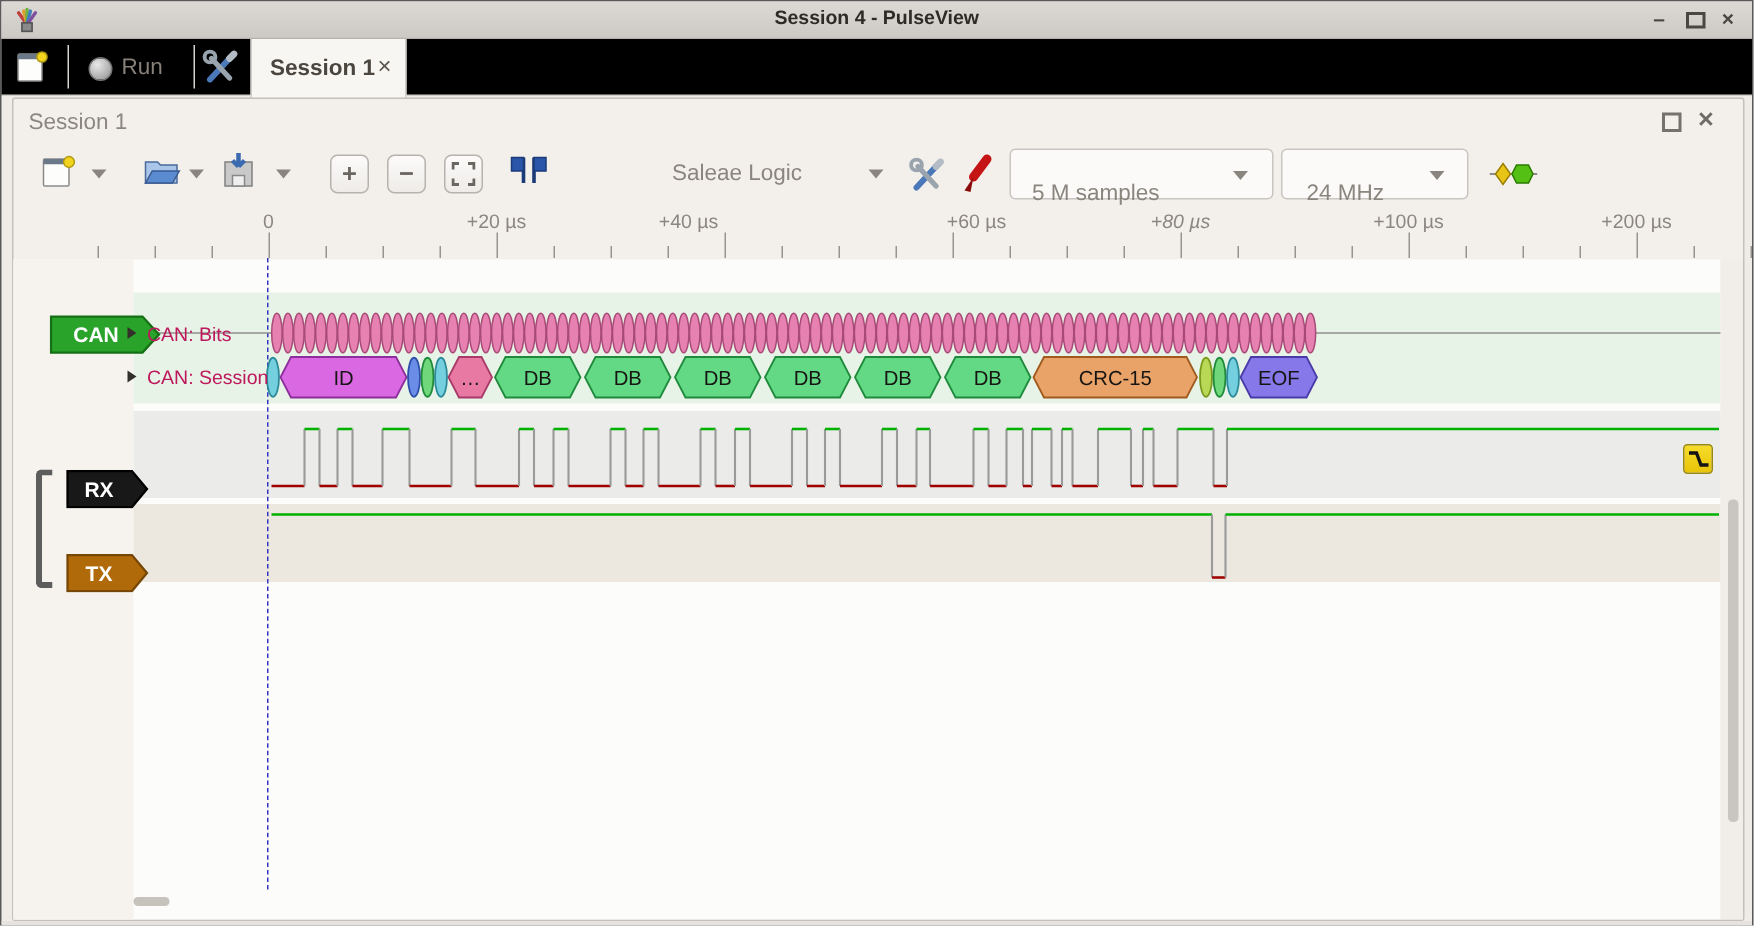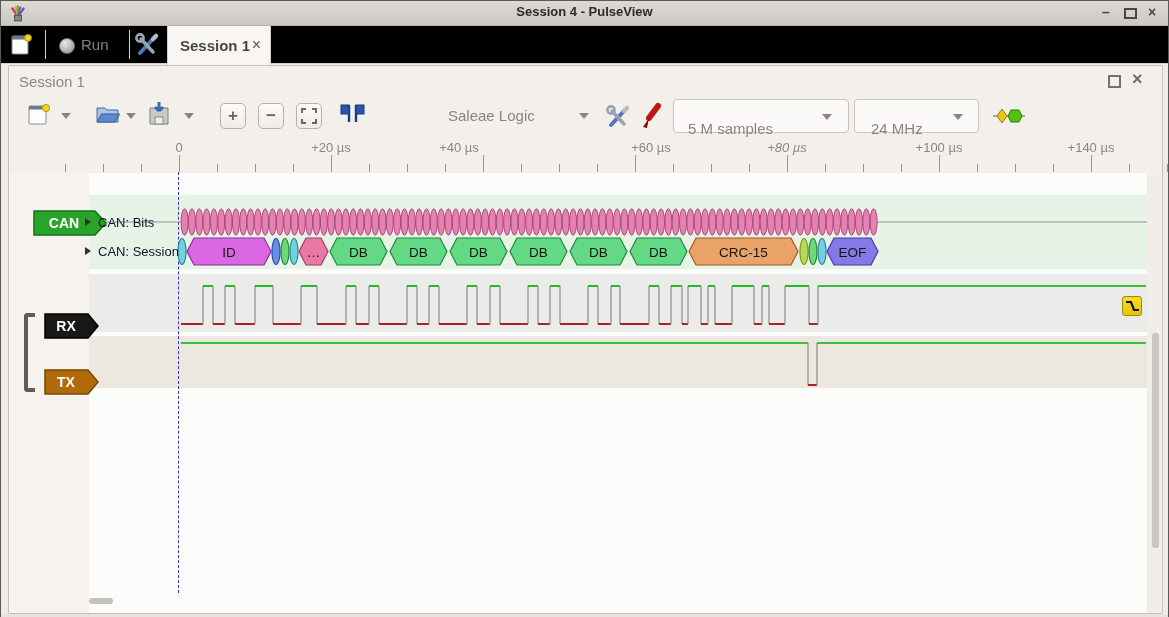--- a/index.html
+++ b/index.html
@@ -46,21 +46,21 @@
   .trace-main{position:absolute;left:8px;top:172px;width:1138px;height:440px;background:#fcfcfb;}
   .trace-sidebar{position:absolute;left:8px;top:172px;width:80px;height:440px;background:#f6f3ee;}
   .band{position:absolute;}
   .band-decode{left:88px;top:194px;width:1058px;height:74px;background:#e7f3e6;}
   .band-rx{left:88px;top:273px;width:1058px;height:58px;background:#ebebe9;}
   .band-tx{left:88px;top:335px;width:1058px;height:52px;background:#ece7df;}
   .right-gutter{position:absolute;left:1146px;top:172px;width:15px;height:440px;background:#f1eee9;}
   .cursor-line{position:absolute;left:177px;top:171px;width:0;height:421px;border-left:1px dashed #3535c4;}
   #trace-svg{position:absolute;left:0;top:0;width:1169px;height:617px;pointer-events:none;}
   .expander{position:absolute;width:0;height:0;border-top:4px solid transparent;border-bottom:4px solid transparent;border-left:6px solid #33302c;}
-  .row-label{position:absolute;font-size:13px;color:#0f172a;}
+  .row-label{position:absolute;font-size:13px;color:#be185d;}
   .tag-svg{position:absolute;}
   .bracket{position:absolute;left:23px;top:312px;width:11px;height:79px;border-left:4px solid #5d5d5d;border-top:4px solid #5d5d5d;border-bottom:4px solid #5d5d5d;border-radius:4px 0 0 4px;box-sizing:border-box;}
   .trigger-marker{position:absolute;left:1121px;top:295px;width:20px;height:20px;background:linear-gradient(#f6dc2a,#e8c408);border:1px solid #9a8a10;border-radius:3px;box-sizing:border-box;}
   .h-scroll-thumb{position:absolute;left:88px;top:597px;width:24px;height:6px;background:#c6c2bc;border-radius:3px;}
   .v-scroll-thumb{position:absolute;left:1151px;top:332px;width:7px;height:215px;background:#c9c5c0;border-radius:3px;}
   .status-strip{position:absolute;left:0;top:613px;width:100%;height:4px;background:#e6e3de;}
 </style>
 </head>
 <body>
 
@@ -205,21 +205,21 @@
     </svg>
   </div>
 
   <div id="ruler-labels">
       <span class="ruler-label" style="left: 178px;">0</span>
       <span class="ruler-label" style="left: 330px;">+20 µs</span>
       <span class="ruler-label" style="left: 458px;">+40 µs</span>
       <span class="ruler-label" style="left: 650px;">+60 µs</span>
       <span class="ruler-label" style="left: 786px; font-style: italic;">+80 µs</span>
       <span class="ruler-label" style="left: 938px;">+100 µs</span>
-      <span class="ruler-label" style="left: 1090px;">+140 µs</span>
+      <span class="ruler-label" style="left: 1090px;">+200 µs</span>
     </div>
   <svg id="ruler-svg" style="position:absolute;left:0;top:136px;" width="1169" height="36">
       <line x1="64.5" y1="27" x2="64.5" y2="35" stroke="#98948d" stroke-width="1"></line>
       <line x1="102.5" y1="27" x2="102.5" y2="35" stroke="#98948d" stroke-width="1"></line>
       <line x1="140.5" y1="27" x2="140.5" y2="35" stroke="#98948d" stroke-width="1"></line>
       <line x1="178.5" y1="18" x2="178.5" y2="35" stroke="#98948d" stroke-width="1"></line>
       <line x1="216.5" y1="27" x2="216.5" y2="35" stroke="#98948d" stroke-width="1"></line>
       <line x1="254.5" y1="27" x2="254.5" y2="35" stroke="#98948d" stroke-width="1"></line>
       <line x1="292.5" y1="27" x2="292.5" y2="35" stroke="#98948d" stroke-width="1"></line>
       <line x1="330.5" y1="18" x2="330.5" y2="35" stroke="#98948d" stroke-width="1"></line>

